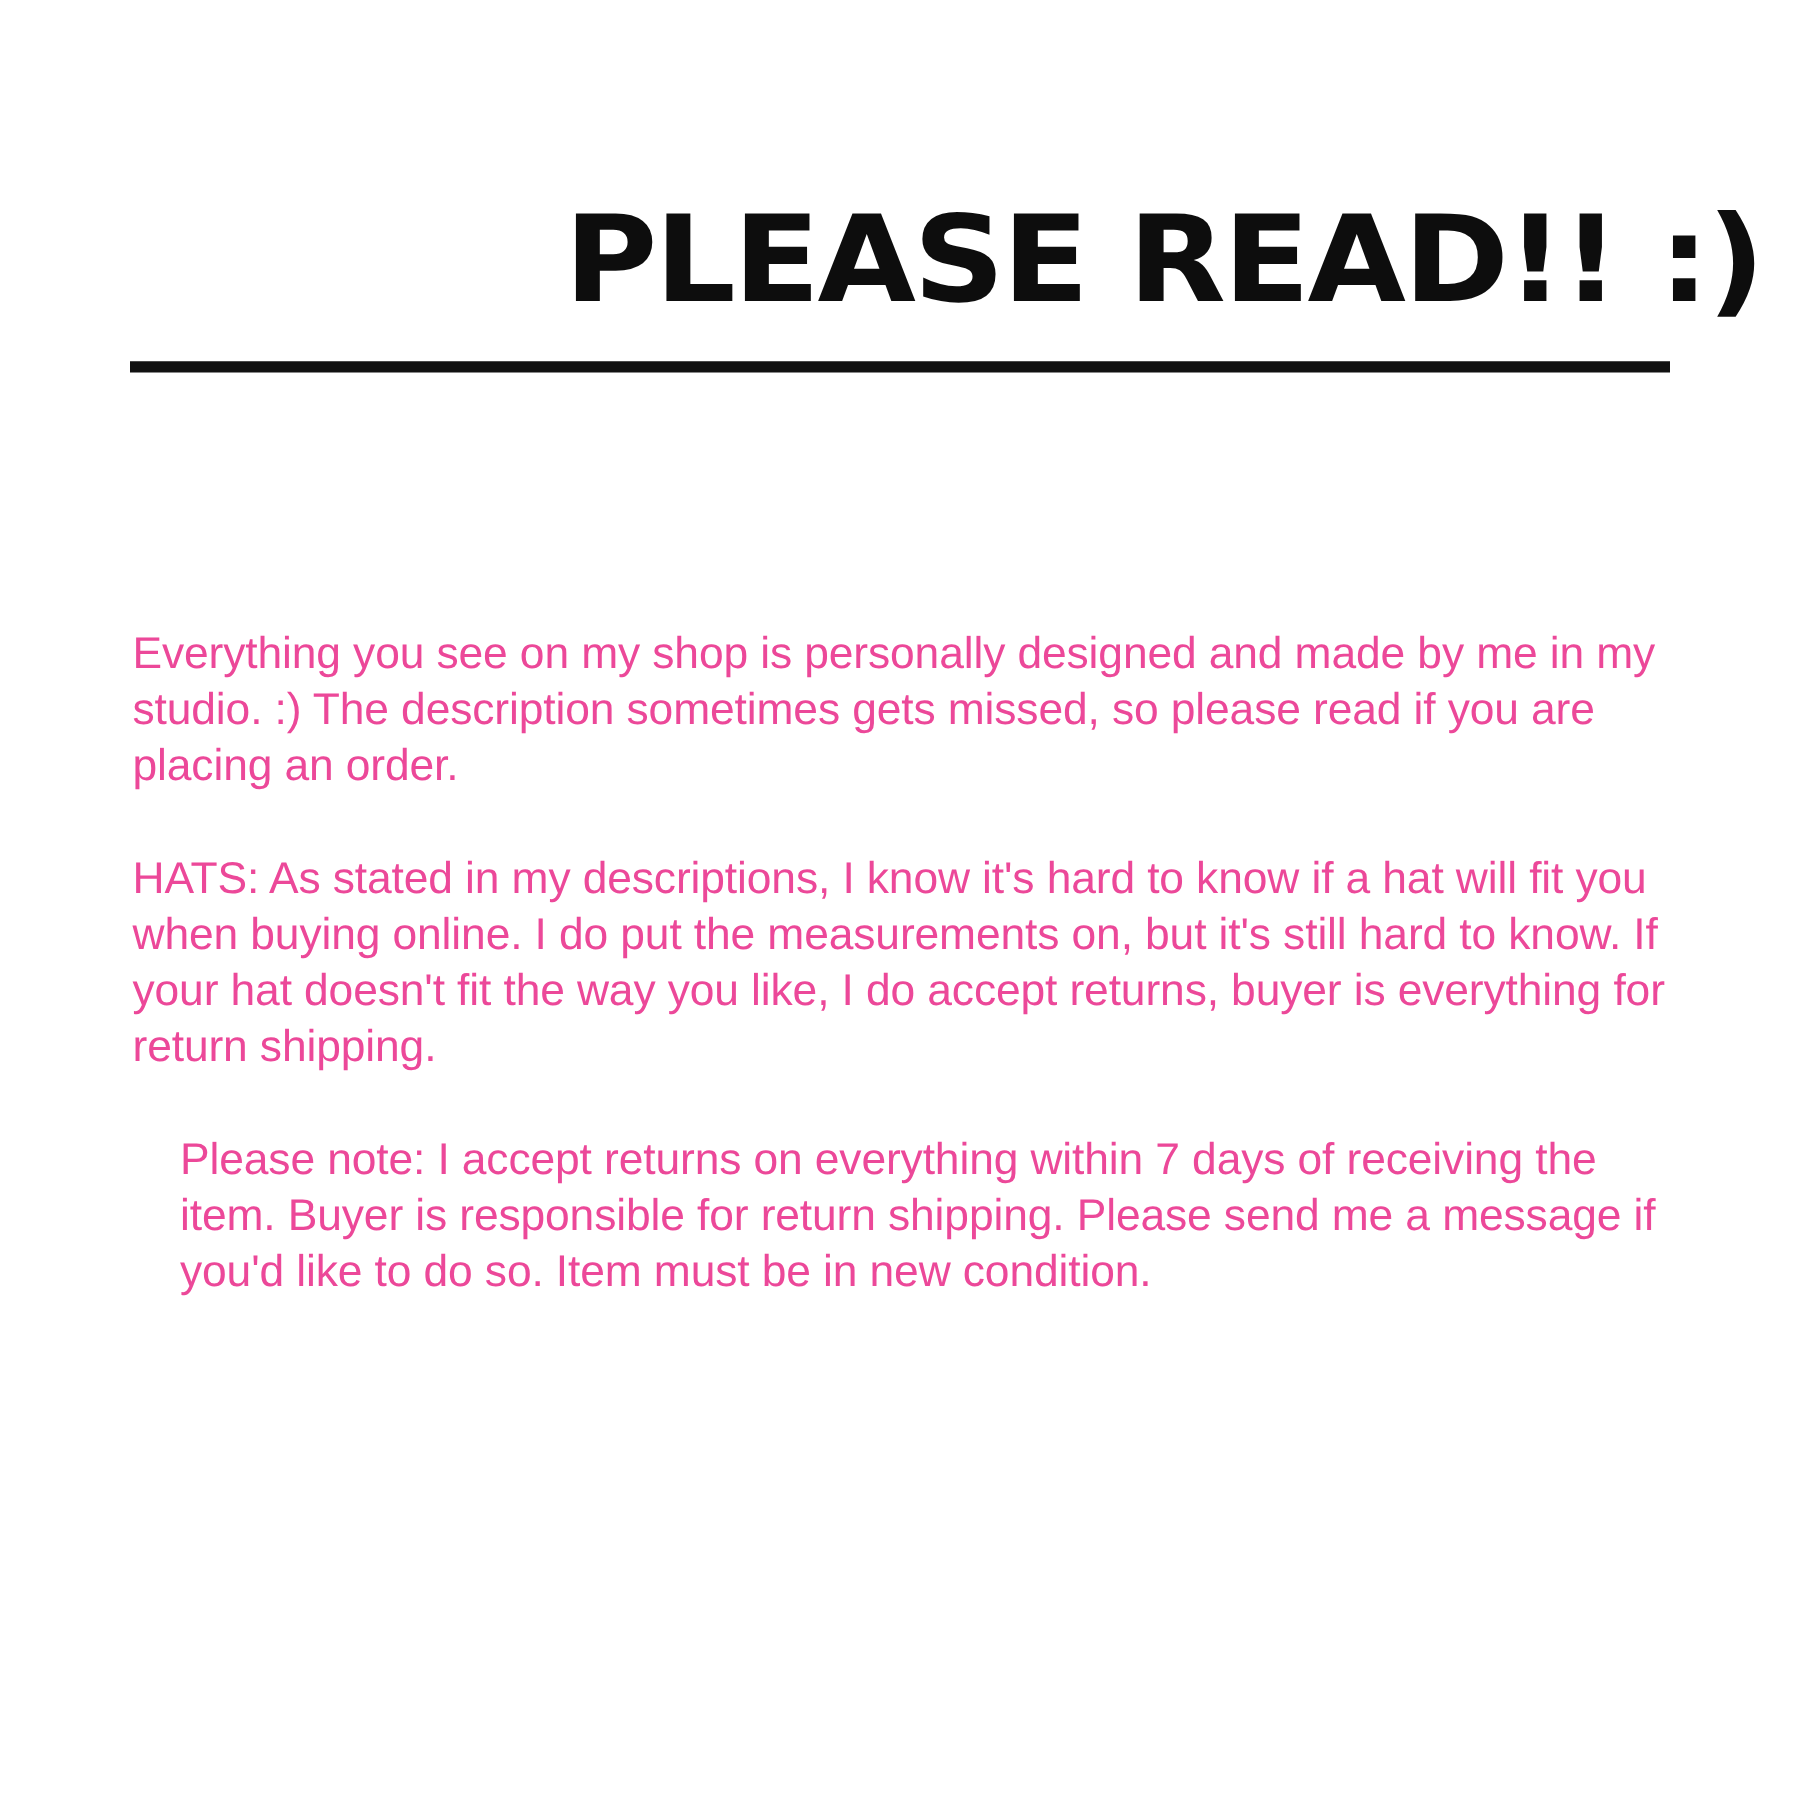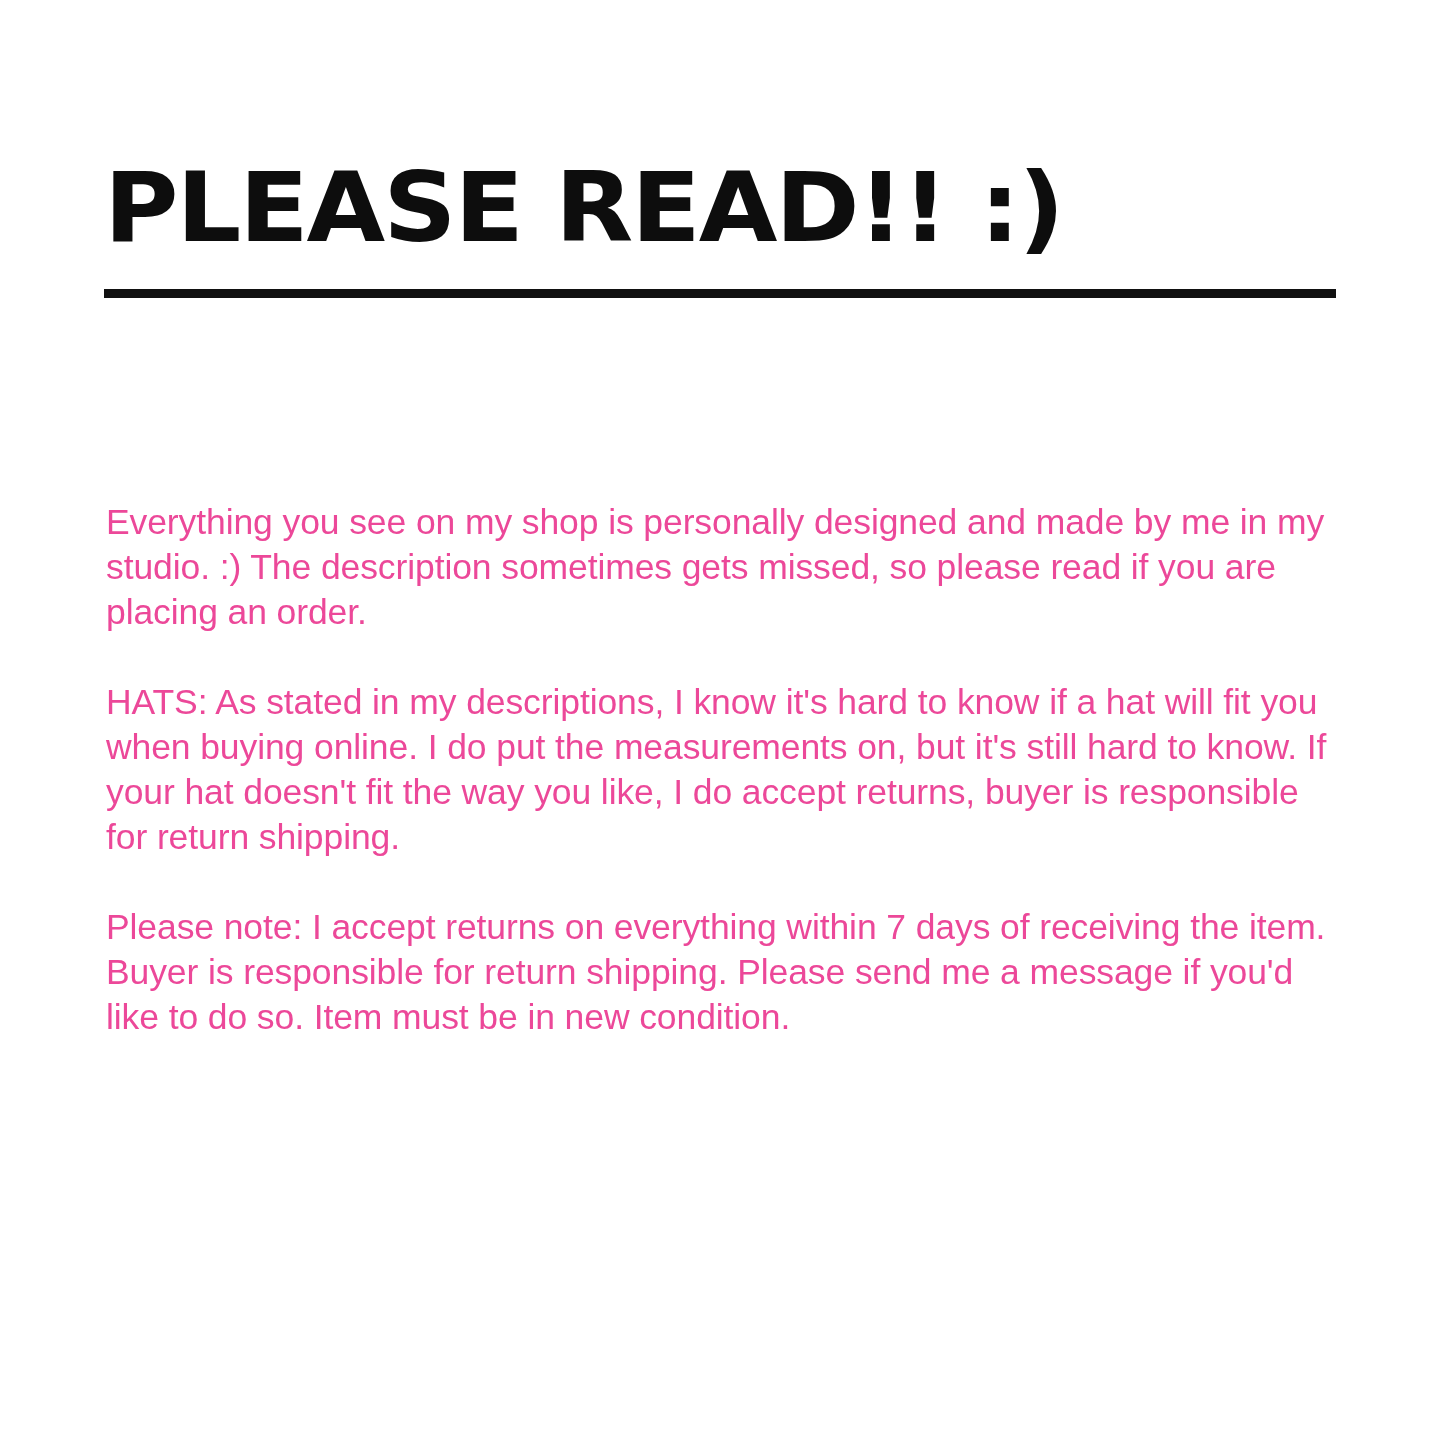--- a/index.html
+++ b/index.html
@@ -19,20 +19,21 @@
     width: 1445px;
     height: 1445px;
     box-sizing: border-box;
     padding: 0;
   }
   .heading-block {
     position: absolute;
     left: 104px;
     top: 160px;
     width: 1232px;
+    text-align: right;
   }
   .heading {
     font-family: "DejaVu Sans", sans-serif;
     font-weight: 700;
     font-size: 96px;
     line-height: 1.0;
     letter-spacing: -2px;
     color: #0d0d0d;
     margin: 0;
     transform: scaleX(1.06);
@@ -56,32 +57,33 @@
   .para {
     font-family: "Liberation Sans", sans-serif;
     font-size: 35.5px;
     line-height: 45px;
     color: #ec4899;
     margin: 0 0 45px 0;
     letter-spacing: -0.1px;
   }
   .para:last-child {
     margin-bottom: 0;
+    margin-left: 38px;
   }
 </style>
 </head>
 <body>
 
 <div class="page">
 
   <div class="heading-block">
     <h1 class="heading">PLEASE READ!! :)</h1>
   </div>
 
   <div class="rule"></div>
 
   <div class="body-block">
     <p class="para">Everything you see on my shop is personally designed and made by me in my studio. :) The description sometimes gets missed, so please read if you are placing an order.</p>
-    <p class="para">HATS: As stated in my descriptions, I know it's hard to know if a hat will fit you when buying online. I do put the measurements on, but it's still hard to know. If your hat doesn't fit the way you like, I do accept returns, buyer is responsible for return shipping.</p>
+    <p class="para">HATS: As stated in my descriptions, I know it's hard to know if a hat will fit you when buying online. I do put the measurements on, but it's still hard to know. If your hat doesn't fit the way you like, I do accept returns, buyer is everything for return shipping.</p>
     <p class="para">Please note: I accept returns on everything within 7 days of receiving the item. Buyer is responsible for return shipping. Please send me a message if you'd like to do so. Item must be in new condition.</p>
   </div>
 
 </div>
 
 </body></html>

